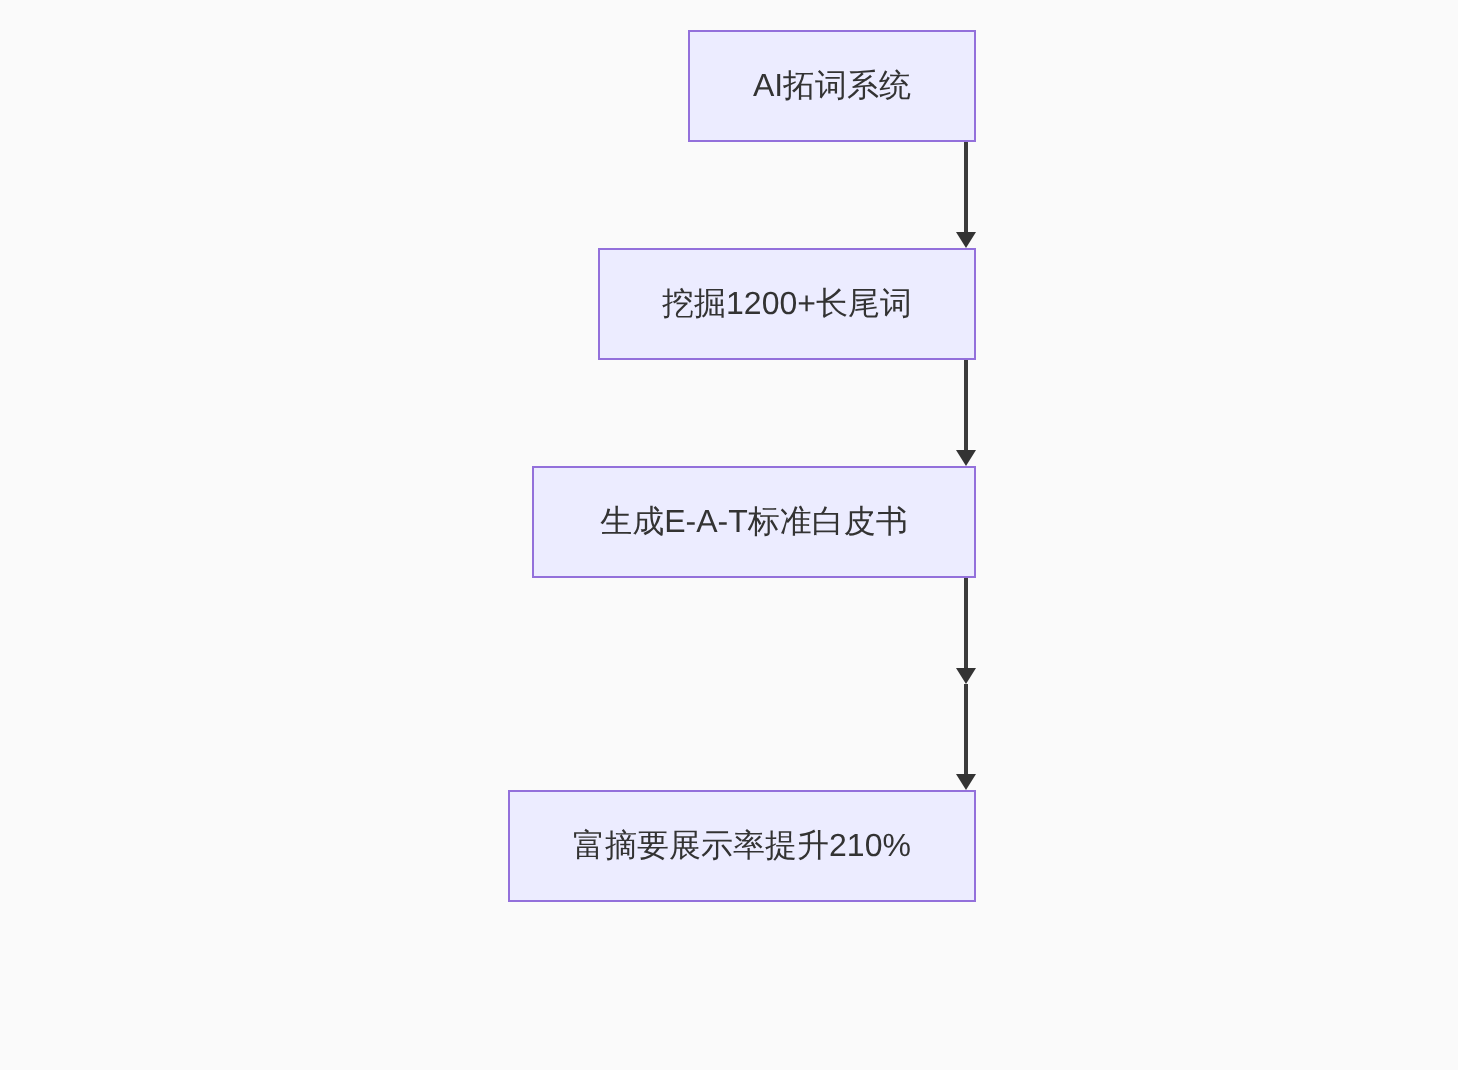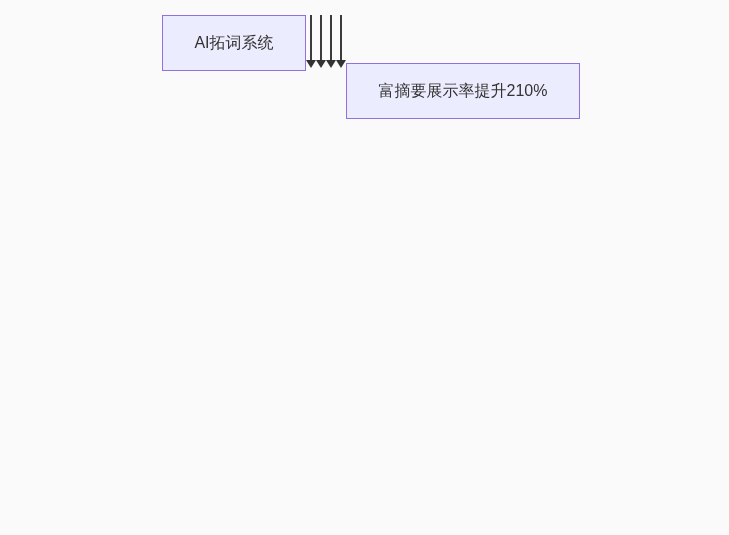--- a/index.html
+++ b/index.html
@@ -13,41 +13,41 @@
     font-family: "Liberation Sans", "DejaVu Sans", sans-serif;
     position: relative;
     overflow: hidden;
   }
   .flow {
     position: absolute;
     top: 15px;
     left: 371px;
     transform: translateX(-50%);
     display: flex;
-    flex-direction: row;
-    align-items: flex-start;
+    flex-direction: column;
+    align-items: flex-end;
   }
   .node {
     box-sizing: border-box;
     height: 56px;
     padding: 0 16px;
     background: #ececff;
     border: 1.5px solid #9370db;
     display: flex;
     align-items: center;
     justify-content: center;
     white-space: nowrap;
     font-size: 16px;
     color: #333333;
   }
   .n1 { min-width: 144px; }
   .n2 { min-width: 189px; }
   .n3 { min-width: 222px; }
   .n4 { min-width: 217px; }
-  .n5 { min-width: 234px; margin-top: 48px; }
+  .n5 { min-width: 234px; }
   .edge {
     height: 53px;
     display: flex;
     flex-direction: column;
     align-items: center;
   }
   .edge .shaft {
     width: 2px;
     flex: 1 1 auto;
     background: #3b3b3b;
@@ -67,26 +67,32 @@
 
   <div class="node n1">
     <span>AI拓词系统</span>
   </div>
 
   <div class="edge">
     <div class="shaft"></div>
     <div class="head"></div>
   </div>
 
+  <div class="node n2">
+    <span>挖掘1200+长尾词</span>
+  </div>
 
   <div class="edge">
     <div class="shaft"></div>
     <div class="head"></div>
   </div>
 
+  <div class="node n3">
+    <span>生成E-A-T标准白皮书</span>
+  </div>
 
   <div class="edge">
     <div class="shaft"></div>
     <div class="head"></div>
   </div>
 
 
   <div class="edge">
     <div class="shaft"></div>
     <div class="head"></div>

